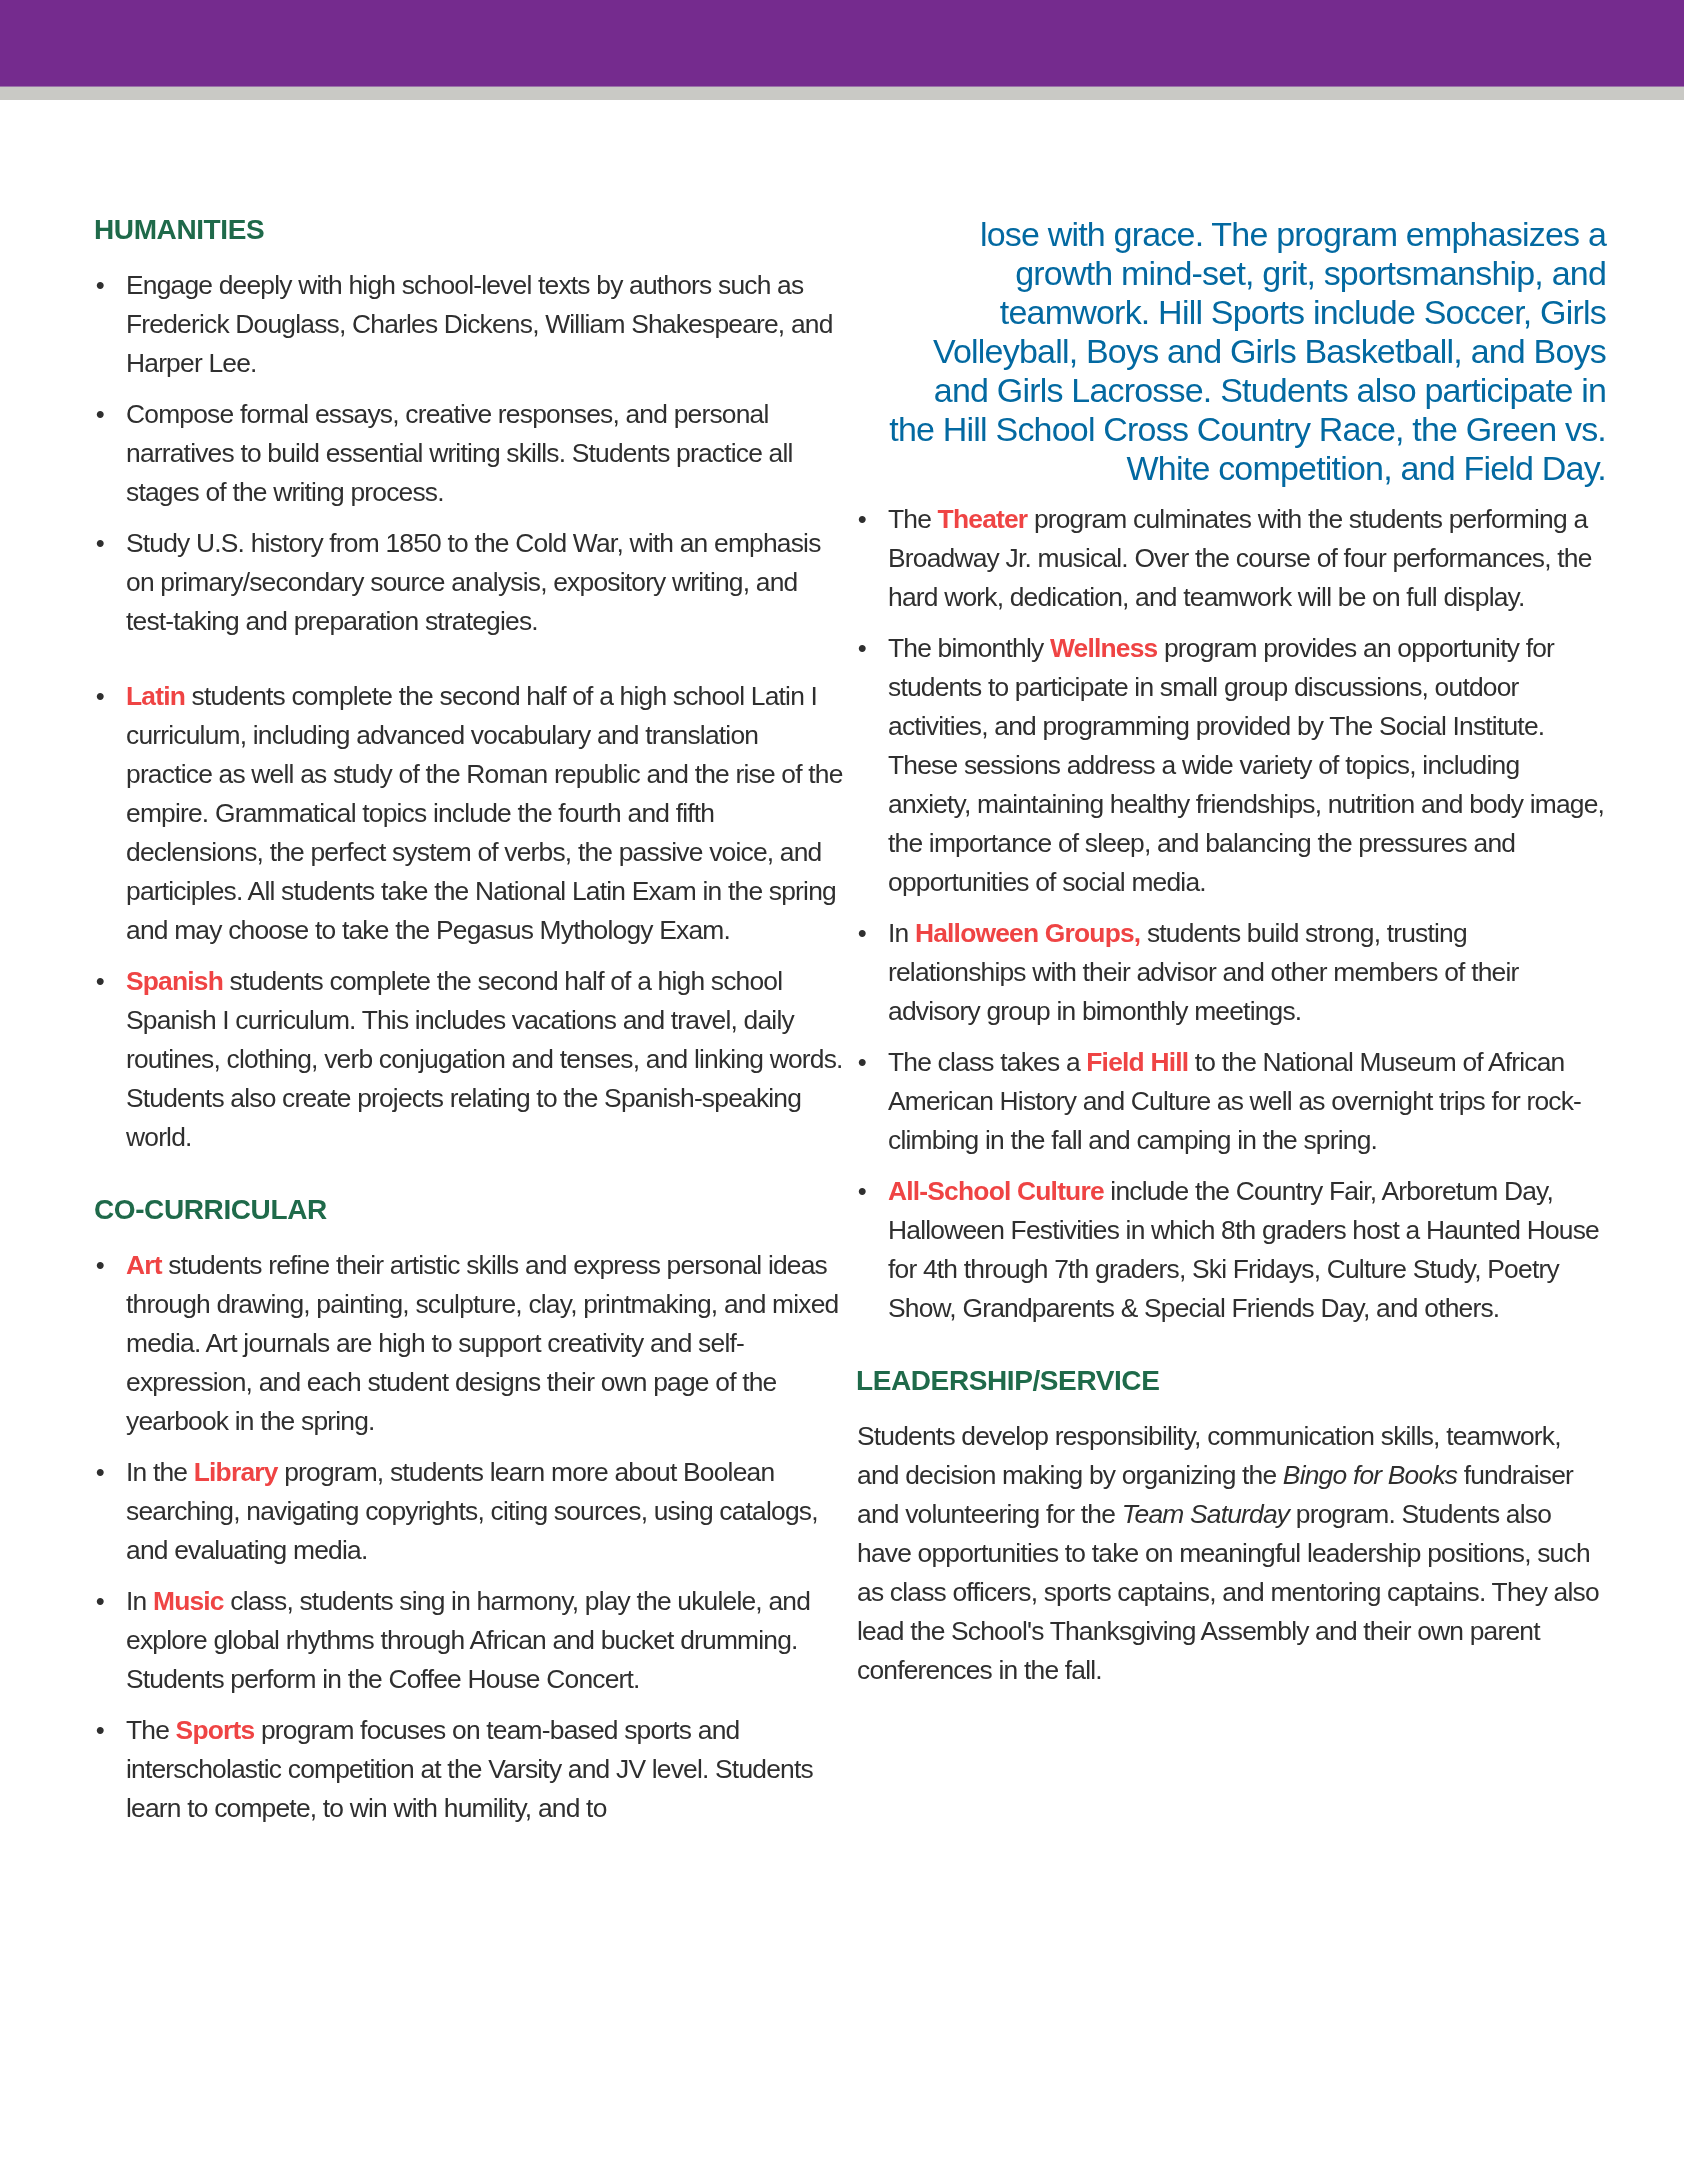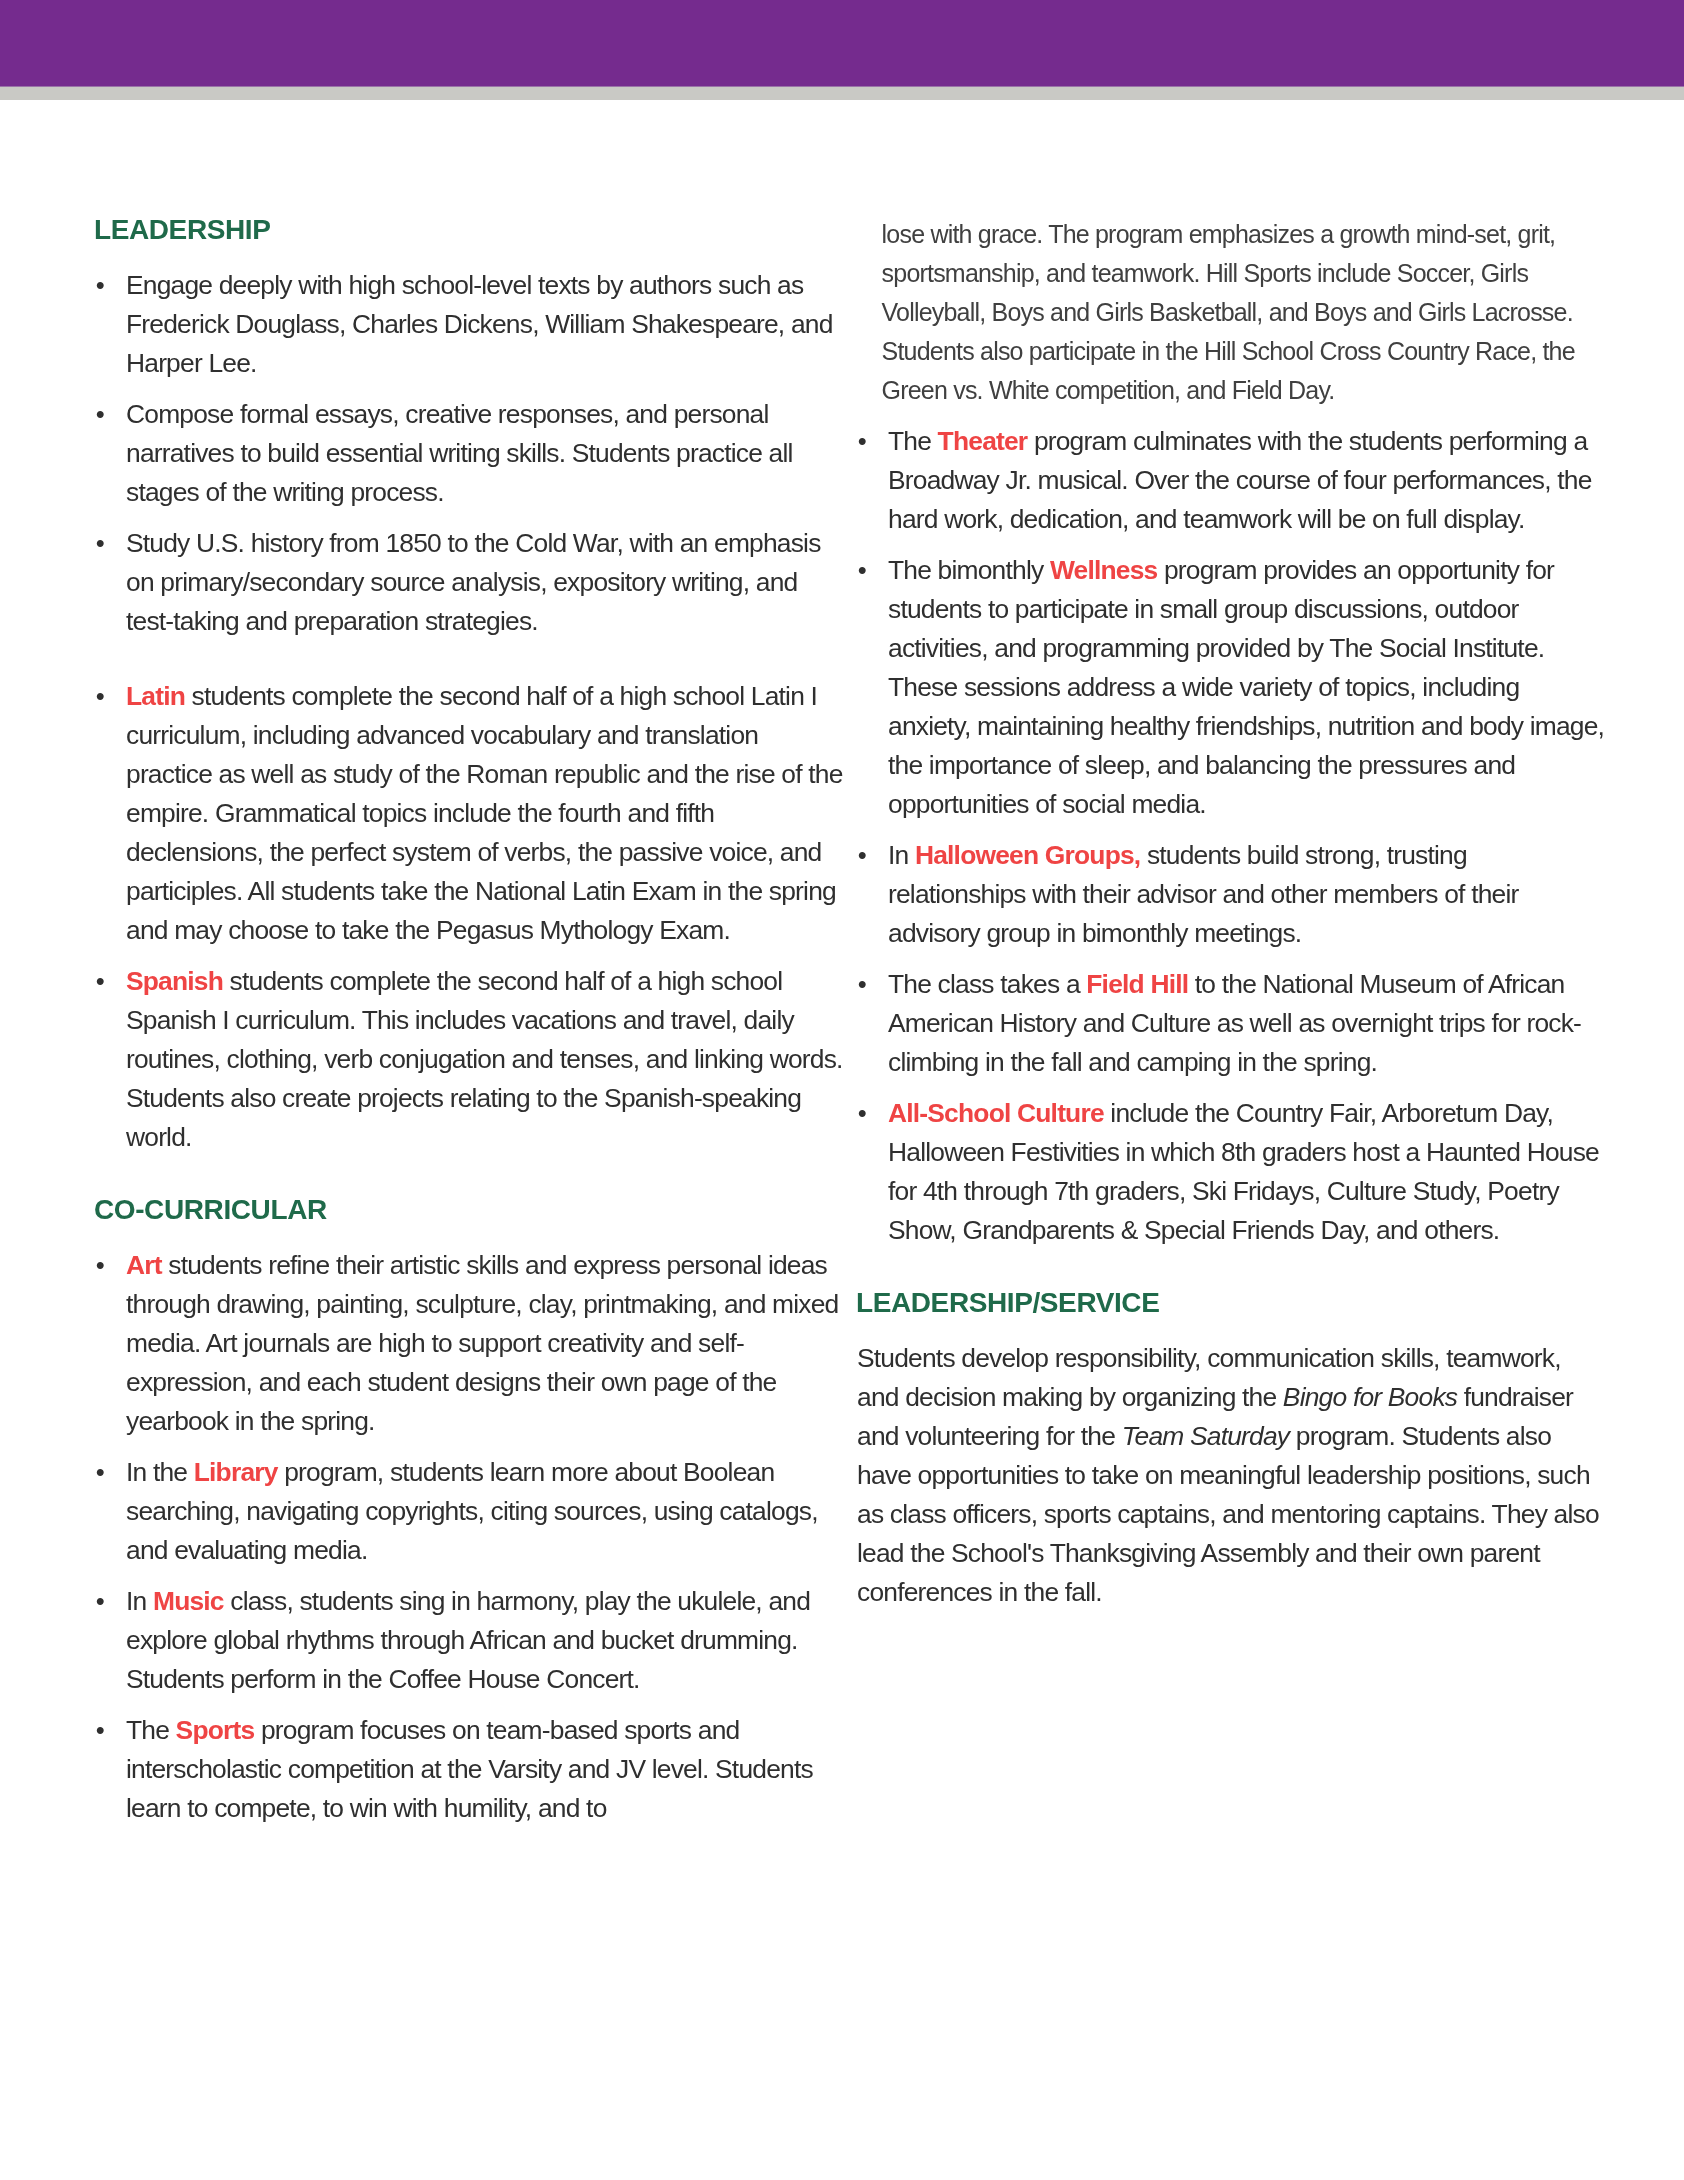--- a/index.html
+++ b/index.html
@@ -18,34 +18,34 @@
     letter-spacing: -0.4px; line-height: 34px;
   }
   ul { list-style: none; margin: 0; padding: 0; }
   li {
     position: relative; padding-left: 32px; margin-bottom: 12px;
     font-size: 26.4px; line-height: 39px; letter-spacing: -0.8px; color: #2f2f2f;
   }
   li .bullet { position: absolute; left: 1.7px; top: 0; font-size: 25.6px; }
   li b { font-weight: bold; color: #ef4444; }
   .section { margin-bottom: 36px; }
-  .cont { padding-left: 25.6px; font-size: 25px; line-height: 39px; letter-spacing: -0.8px; color:#404040; margin-bottom: 12px; }
+  .cont { padding-left: 25.6px; font-size: 34px; line-height: 39px; letter-spacing: -0.8px; color:#0369a1; margin-bottom: 12px; text-align: right; }
   p.body { margin: 1px; font-size: 26.4px; line-height: 39px; letter-spacing: -0.8px; color:#2f2f2f; }
   p.body i { font-style: italic; }
 </style>
 </head>
 <body>
 
 <div class="top-band"></div>
 <div class="gray-band"></div>
 
 <div class="col left">
 
   <div class="section">
-    <h2>LEADERSHIP</h2>
+    <h2>HUMANITIES</h2>
     <ul>
       <li><span class="bullet">•</span><span>Engage deeply with high school-level texts by authors such as Frederick Douglass, Charles Dickens, William Shakespeare, and Harper Lee.</span></li>
       <li><span class="bullet">•</span><span>Compose formal essays, creative responses, and personal narratives to build essential writing skills. Students practice all stages of the writing process.</span></li>
       <li><span class="bullet">•</span><span>Study U.S. history from 1850 to the Cold War, with an emphasis on primary/secondary source analysis, expository writing, and test-taking and preparation strategies.</span></li>
     </ul>
   </div>
 
   <div class="section">
     <ul>
       <li><span class="bullet">•</span><b>Latin</b><span> students complete the second half of a high school Latin I curriculum, including advanced vocabulary and translation practice as well as study of the Roman republic and the rise of the empire. Grammatical topics include the fourth and fifth declensions, the perfect system of verbs, the passive voice, and participles. All students take the National Latin Exam in the spring and may choose to take the Pegasus Mythology Exam.</span></li>

